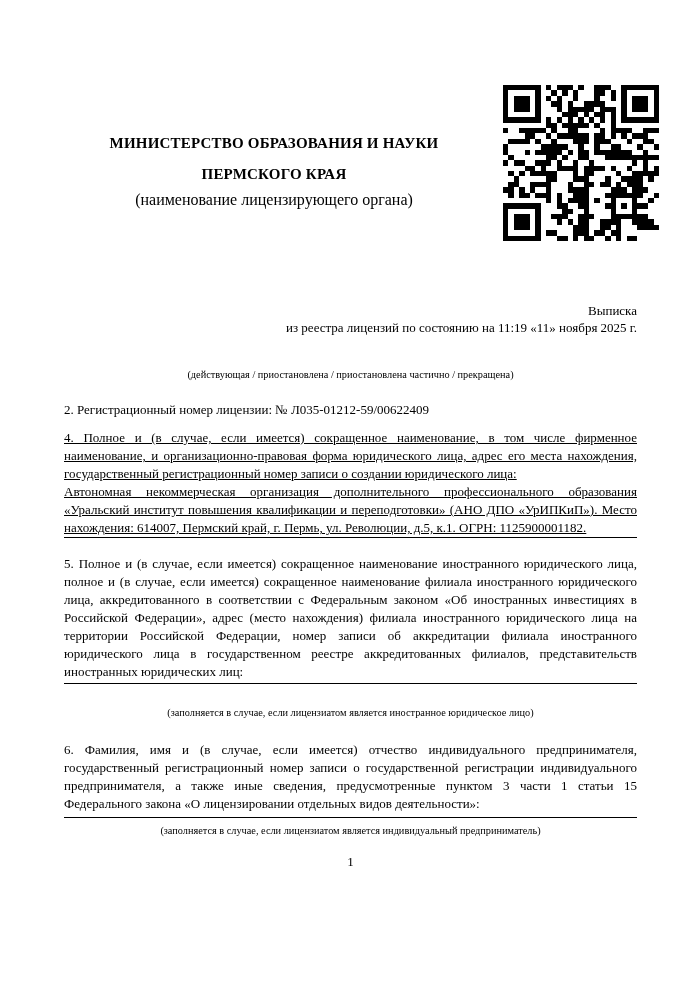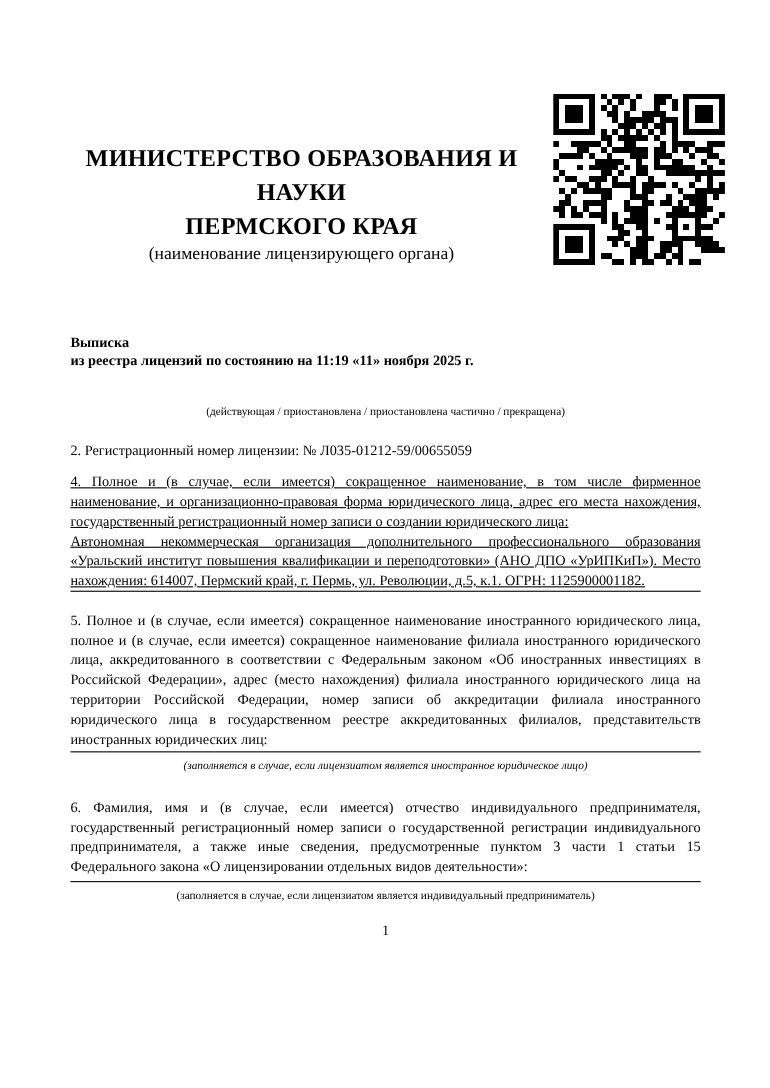--- a/index.html
+++ b/index.html
@@ -3,37 +3,37 @@
 <meta charset="utf-8">
 <style>
   * { margin:0; padding:0; box-sizing:border-box; }
   html,body { background:#ffffff; }
   body { width:700px; height:989px; font-family:"Liberation Serif", serif; color:#000; }
   .page { position:relative; width:700px; height:989px; background:#fff; overflow:hidden; }
 
   .qr { position:absolute; left:503px; top:85px; width:156px; height:156px; }
 
   .header-block { position:absolute; left:64px; top:128px; width:420px; text-align:center; }
-  .ministry-line { font-size:22px; font-weight:bold; line-height:31px; letter-spacing:.2px; }
+  .ministry-line { font-size:15px; font-weight:bold; line-height:31px; letter-spacing:.2px; }
   .header-sub { font-size:16px; line-height:14px; margin-top:3px; }
 
-  .title-block { position:absolute; left:64px; width:573px; top:302px; text-align:left; font-size:13px; line-height:17px;font-weight:bold; }
+  .title-block { position:absolute; left:64px; width:573px; top:302px; text-align:right; font-size:13px; line-height:17px; }
 
   .content { position:absolute; left:64px; top:368px; width:573px; font-size:13px; line-height:18px; }
   .para { text-align:justify; }
   .note { text-align:center; font-size:10.3px; line-height:13px; }
   .fill-line { border:0; border-top:1.6px solid #000; height:0; }
   .caption { text-align:center; font-size:10.3px; line-height:13px; margin-top:2px; }
 
   .sec2 { margin-top:20px; }
   .sec3 { margin-top:17px; }
   .sec4 { margin-top:10px;text-decoration:underline; }
   .sec5 { margin-top:17px; }
   .sec5 .fill-line { margin-top:2px; }
-  .sec5 .caption { margin-top:6px;font-style:italic; }
+  .sec5 .caption { margin-top:22px; }
   .sec6 { margin-top:22px; }
   .sec6 .fill-line { margin-top:4px; }
   .sec6 .caption { margin-top:6px; }
   .sec7 { margin-top:24px; }
 
   .page-number { margin-top:16px; text-align:center; font-size:13px; line-height:18px; }
 </style>
 </head>
 <body>
 
@@ -484,21 +484,21 @@
     <div>из реестра лицензий по состоянию на 11:19 «11» ноября 2025 г.</div>
   </div>
 
   <div class="content">
 
     <div class="sec1">
       <div class="note">(действующая / приостановлена / приостановлена частично / прекращена)</div>
     </div>
 
     <div class="sec2">
-      <div>2. Регистрационный номер лицензии: № Л035-01212-59/00655059</div>
+      <div>2. Регистрационный номер лицензии: № Л035-01212-59/00622409</div>
     </div>
 
 
     <div class="sec4">
       <div class="para">4. Полное и (в случае, если имеется) сокращенное наименование, в том числе фирменное наименование, и организационно-правовая форма юридического лица, адрес его места нахождения, государственный регистрационный номер записи о создании юридического лица:</div>
       <div class="para">Автономная некоммерческая организация дополнительного профессионального образования «Уральский институт повышения квалификации и переподготовки» (АНО ДПО «УрИПКиП»). Место нахождения: 614007, Пермский край, г. Пермь, ул. Революции, д.5, к.1. ОГРН: 1125900001182.</div>
       <hr class="fill-line">
     </div>
 
     <div class="sec5">

